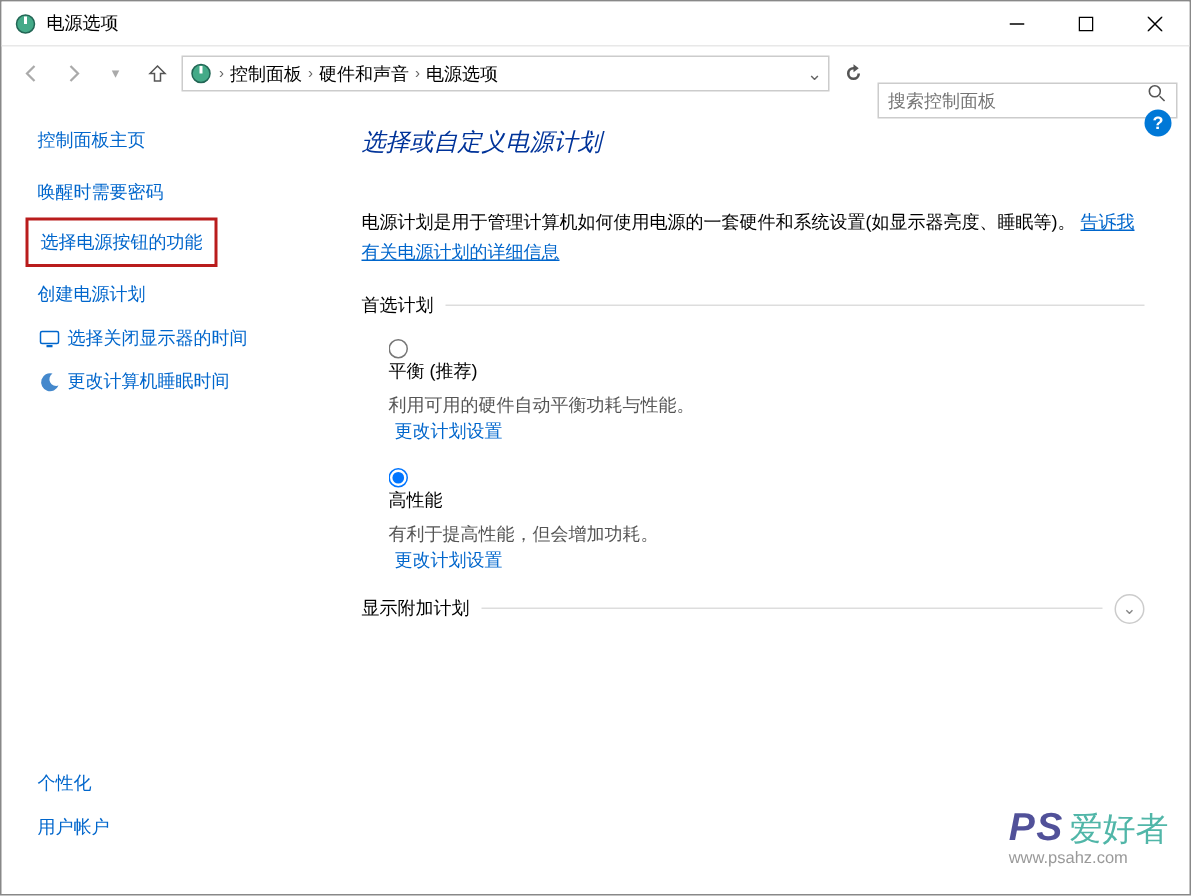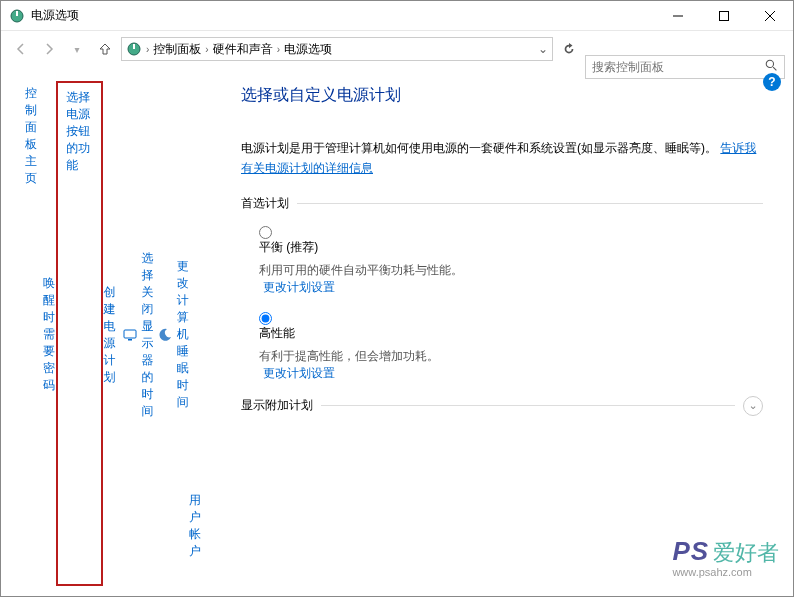--- a/index.html
+++ b/index.html
@@ -12,34 +12,34 @@
 .winbtn svg { width: 10px; height: 10px; }
 .navbar { height: 36px; display: flex; align-items: center; padding: 0 8px; gap: 4px; }
 .navbtn { width: 24px; height: 24px; display: flex; align-items: center; justify-content: center; color: #999; }
 .navbtn.up { color: #555; }
 .breadcrumb-wrap { flex: 1; height: 24px; border: 1px solid #ccc; display: flex; align-items: center; padding: 0 4px; font-size: 12px; gap: 2px; }
 .bc-icon { width: 16px; height: 16px; }
 .bc-sep { color: #666; font-size: 10px; margin: 0 2px; }
 .bc-item { color: #000; }
 .bc-dd { margin-left: auto; color: #666; display:flex; align-items:center; gap:6px;}
 .refresh-btn { width: 24px; height: 24px; display: flex; align-items: center; justify-content: center; border: 1px solid transparent; }
-.search-wrap { width: 200px; height: 24px; border: 1px solid #ccc; display: flex; align-items: center; padding: 0 6px; font-size: 12px; margin-top: 36px; }
+.search-wrap { width: 200px; height: 24px; border: 1px solid #ccc; display: flex; padding: 0 6px; font-size: 12px; margin-top: 36px; }
 .search-wrap input { border: none; outline: none; flex: 1; font-size: 12px; color: #888; }
 .search-icon { color: #555; }
 .content { display: flex; height: calc(100% - 66px); position: relative; }
-.sidebar { width: 200px; padding: 18px 0 0 24px; display: flex; flex-direction: row; }
+.sidebar { width: 200px; padding: 18px 0 0 24px; display: flex; flex-direction: column; }
 .cp-home { color: #0066cc; font-size: 12px; margin-bottom: 18px; }
 .side-link { font-size: 12px; color: #0066cc; margin-bottom: 12px; display: flex; align-items: center; gap: 4px; }
 .side-link.boxed { border: 2px solid #b91c1c; padding: 6px 8px; margin-left: -8px; margin-bottom: 10px; margin-top: -4px; display: inline-block; width: fit-content;}
 .side-link .sicon { width: 16px; height: 16px; flex-shrink: 0; }
 .side-bottom { margin-top: auto; margin-bottom: 24px; }
 .side-heading { font-size: 12px; color: #666; margin-bottom: 10px; }
 .main { flex: 1; padding: 18px 30px 0 40px; position: relative; }
 .help-icon { position: absolute; top: 6px; right: 12px; width: 18px; height: 18px; border-radius: 50%; background: #0078d7; color: #fff; font-size: 12px; display: flex; align-items: center; justify-content: center; font-weight: bold; cursor: pointer;}
-.main h1 { color: #003399; font-size: 16px; font-weight: normal; margin-bottom: 12px; }
+.main h1 { color: #003399; font-size: 16px; font-weight: normal; margin-bottom: 12px; font-style: italic; }
 .desc { font-size: 12px; color: #000; line-height: 1.7; margin-bottom: 16px; margin-top: 32px; }
 .desc a { color: #0066cc; text-decoration: underline; }
 .section-label { font-size: 12px; color: #000; display: flex; align-items: center; gap: 8px; margin-bottom: 12px; }
 .section-label .line { flex: 1; height: 1px; background: #ddd; }
 .plan { margin-left: 18px; margin-bottom: 14px; display: flex; align-items: flex-start; flex-direction: column; }
 .plan-radio { margin-top: 2px; margin-right: 8px; width: 13px; height: 13px; }
 .plan-body { flex: 1; }
 .plan-title { font-size: 12px; color: #000; }
 .plan-desc { font-size: 12px; color: #555; margin-top: 6px; }
 .plan-change { font-size: 12px; color: #0066cc; margin-left: 4px; }
@@ -139,20 +139,21 @@
         </svg>
       <span>选择关闭显示器的时间</span>
     </div>
     <div class="side-link">
       <svg class="sicon" viewBox="0 0 16 16">
           <path d="M10 2 A6 6 0 1 0 14 10 A4.5 4.5 0 0 1 10 2 Z" fill="#48c"></path>
         </svg>
       <span>更改计算机睡眠时间</span>
     </div>
     <div class="side-bottom">
+      <div class="side-link">个性化</div>
       <div class="side-link">用户帐户</div>
     </div>
   </div>
 
   <div class="main">
     <div class="help-icon">?</div>
     <h1>选择或自定义电源计划</h1>
     <p class="desc">
       <span>电源计划是用于管理计算机如何使用电源的一套硬件和系统设置(如显示器亮度、睡眠等)。</span>
       <a>告诉我有关电源计划的详细信息</a>

